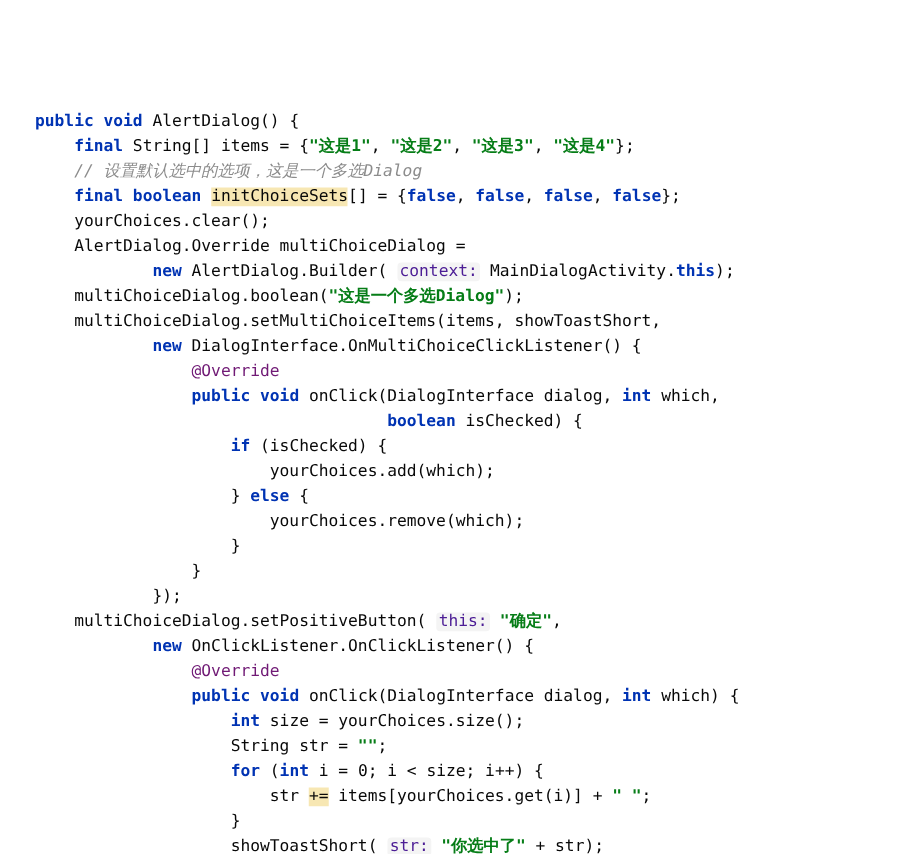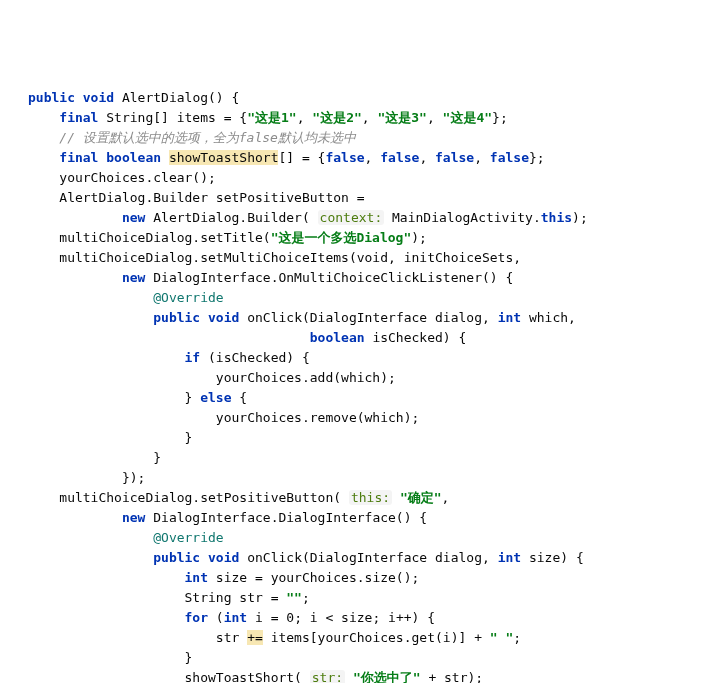--- a/index.html
+++ b/index.html
@@ -8,54 +8,54 @@
     font-family: "Consolas", "Monaco", monospace;
     font-size: 13px;
     line-height: 20px;
     background: #ffffff;
     color: #080808;
     white-space: pre;
   }
   .kw { color: #0033b3; font-weight: bold; margin-top: 36px; }
   .str { color: #067d17; font-weight: bold; }
   .cmt { color: #8c8c8c; font-style: italic; }
-  .ann { color: #0f766e; }
-  .hint { color: #4d7c0f; background: #f4f4f4; border-radius: 3px; padding: 0 2px; font-style: normal;}
+  .ann { color: #701a75; }
+  .hint { color: #4c1d95; background: #f4f4f4; border-radius: 3px; padding: 0 2px; font-style: normal;}
   .hl { background: #f7e7b3; }
   .ul { text-decoration-color: #888; }
 </style>
 </head>
 <body>
 
 
 
 <div><span><span class="kw">public</span> <span class="kw">void</span> <span>AlertDialog</span><span>()</span><span> {</span></span>
 <span><span>    </span><span class="kw">final</span><span> String[] items = {</span><span class="str">"这是1"</span><span>, </span><span class="str">"这是2"</span><span>, </span><span class="str">"这是3"</span><span>, </span><span class="str">"这是4"</span><span>};</span></span>
-<span><span>    </span><span class="cmt">// 设置默认选中的选项，全为false默认均未选中</span></span>
-<span><span>    </span><span class="kw">final</span><span> </span><span class="kw">boolean</span><span> </span><span class="hl">showToastShort</span><span>[] = {</span><span class="kw">false</span><span>, </span><span class="kw">false</span><span>, </span><span class="kw">false</span><span>, </span><span class="kw">false</span><span>};</span></span>
+<span><span>    </span><span class="cmt">// 设置默认选中的选项，这是一个多选Dialog</span></span>
+<span><span>    </span><span class="kw">final</span><span> </span><span class="kw">boolean</span><span> </span><span class="hl">initChoiceSets</span><span>[] = {</span><span class="kw">false</span><span>, </span><span class="kw">false</span><span>, </span><span class="kw">false</span><span>, </span><span class="kw">false</span><span>};</span></span>
 <span><span>    yourChoices.clear();</span></span>
-<span><span>    AlertDialog.Builder setPositiveButton =</span></span>
+<span><span>    AlertDialog.Override multiChoiceDialog =</span></span>
 <span><span>            </span><span class="kw">new</span><span> AlertDialog.Builder( </span><span class="hint">context:</span><span> MainDialogActivity.</span><span class="kw">this</span><span>);</span></span>
-<span><span>    multiChoiceDialog.setTitle(</span><span class="str">"这是一个多选Dialog"</span><span>);</span></span>
-<span><span>    multiChoiceDialog.setMultiChoiceItems(void, initChoiceSets,</span></span>
+<span><span>    multiChoiceDialog.boolean(</span><span class="str">"这是一个多选Dialog"</span><span>);</span></span>
+<span><span>    multiChoiceDialog.setMultiChoiceItems(items, showToastShort,</span></span>
 <span><span>            </span><span class="kw">new</span><span> DialogInterface.OnMultiChoiceClickListener() {</span></span>
 <span><span>                </span><span class="ann">@Override</span></span>
 <span><span>                </span><span class="kw">public</span><span> </span><span class="kw">void</span><span> onClick(DialogInterface dialog, </span><span class="kw">int</span><span> which,</span></span>
 <span><span>                                    </span><span class="kw">boolean</span><span> isChecked) {</span></span>
 <span><span>                    </span><span class="kw">if</span><span> (isChecked) {</span></span>
 <span><span>                        yourChoices.add(which);</span></span>
 <span><span>                    } </span><span class="kw">else</span><span> {</span></span>
 <span><span>                        yourChoices.remove(which);</span></span>
 <span><span>                    }</span></span>
 <span><span>                }</span></span>
 <span><span>            });</span></span>
 <span><span>    multiChoiceDialog.setPositiveButton( </span><span class="hint">this:</span><span> </span><span class="str">"确定"</span><span>,</span></span>
-<span><span>            </span><span class="kw">new</span><span> DialogInterface.DialogInterface() {</span></span>
+<span><span>            </span><span class="kw">new</span><span> OnClickListener.OnClickListener() {</span></span>
 <span><span>                </span><span class="ann">@Override</span></span>
-<span><span>                </span><span class="kw">public</span><span> </span><span class="kw">void</span><span> onClick(DialogInterface dialog, </span><span class="kw">int</span><span> size) {</span></span>
+<span><span>                </span><span class="kw">public</span><span> </span><span class="kw">void</span><span> onClick(DialogInterface dialog, </span><span class="kw">int</span><span> which) {</span></span>
 <span><span>                    </span><span class="kw">int</span><span> size = yourChoices.size();</span></span>
 <span><span>                    String </span><span class="ul">str</span><span> = </span><span class="str">""</span><span>;</span></span>
 <span><span>                    </span><span class="kw">for</span><span> (</span><span class="kw">int</span><span> </span><span class="ul">i</span><span> = </span><span>0</span><span>; </span><span class="ul">i</span><span> &lt; size; </span><span class="ul">i</span><span>++) {</span></span>
 <span><span>                        </span><span class="ul">str</span><span> </span><span class="hl">+=</span><span> items[yourChoices.get(</span><span class="ul">i</span><span>)] + </span><span class="str">" "</span><span>;</span></span>
 <span><span>                    }</span></span>
 <span><span>                    showToastShort( </span><span class="hint">str:</span><span> </span><span class="str">"你选中了"</span><span> + </span><span class="ul">str</span><span>);</span></span>
 
 
 
 </div>

